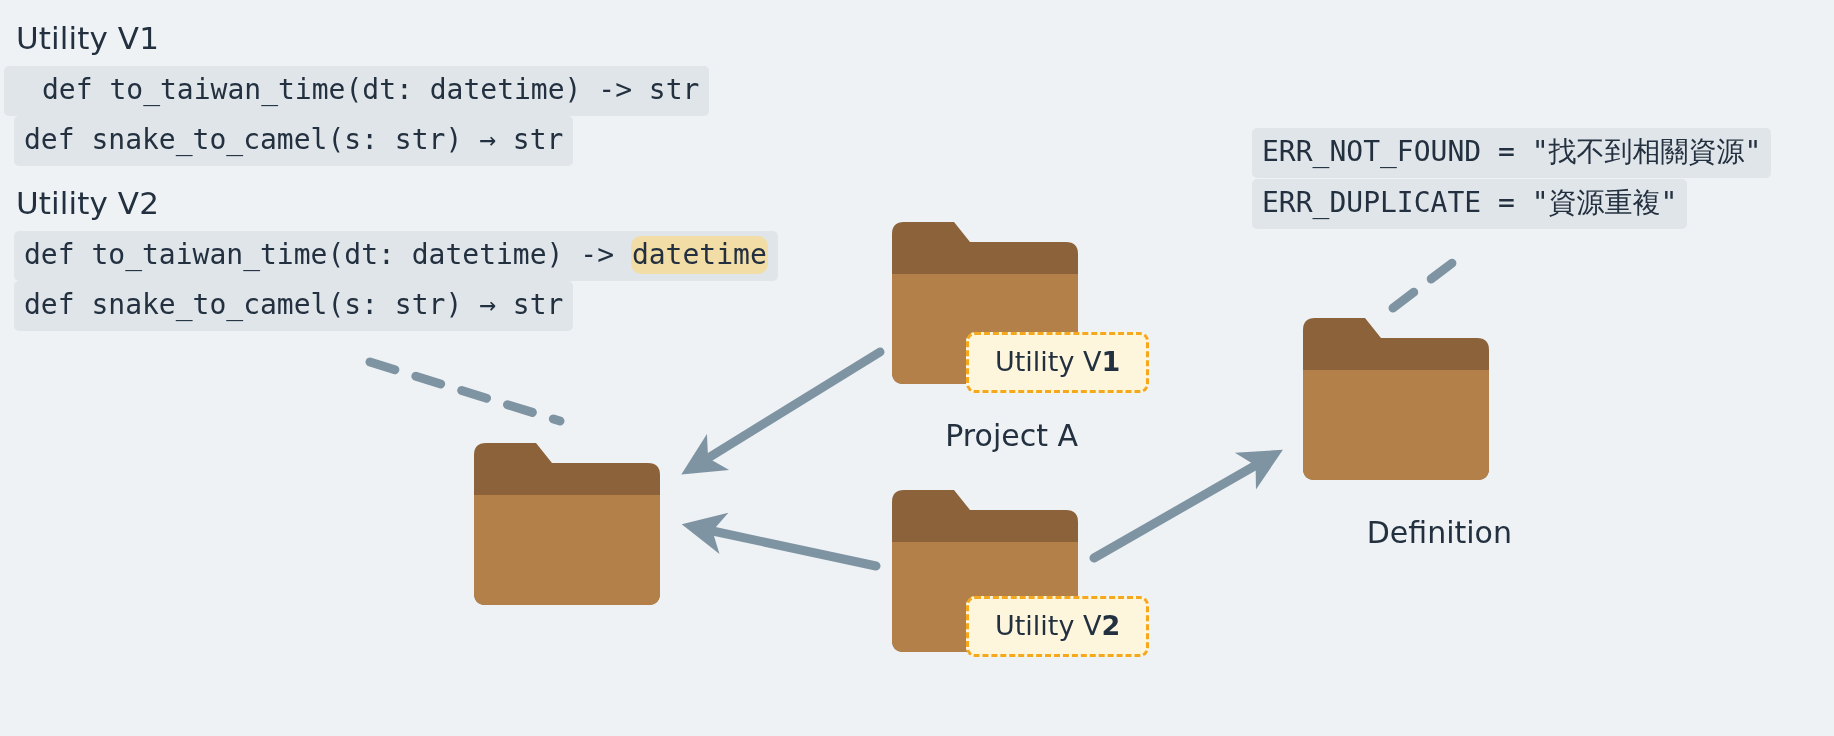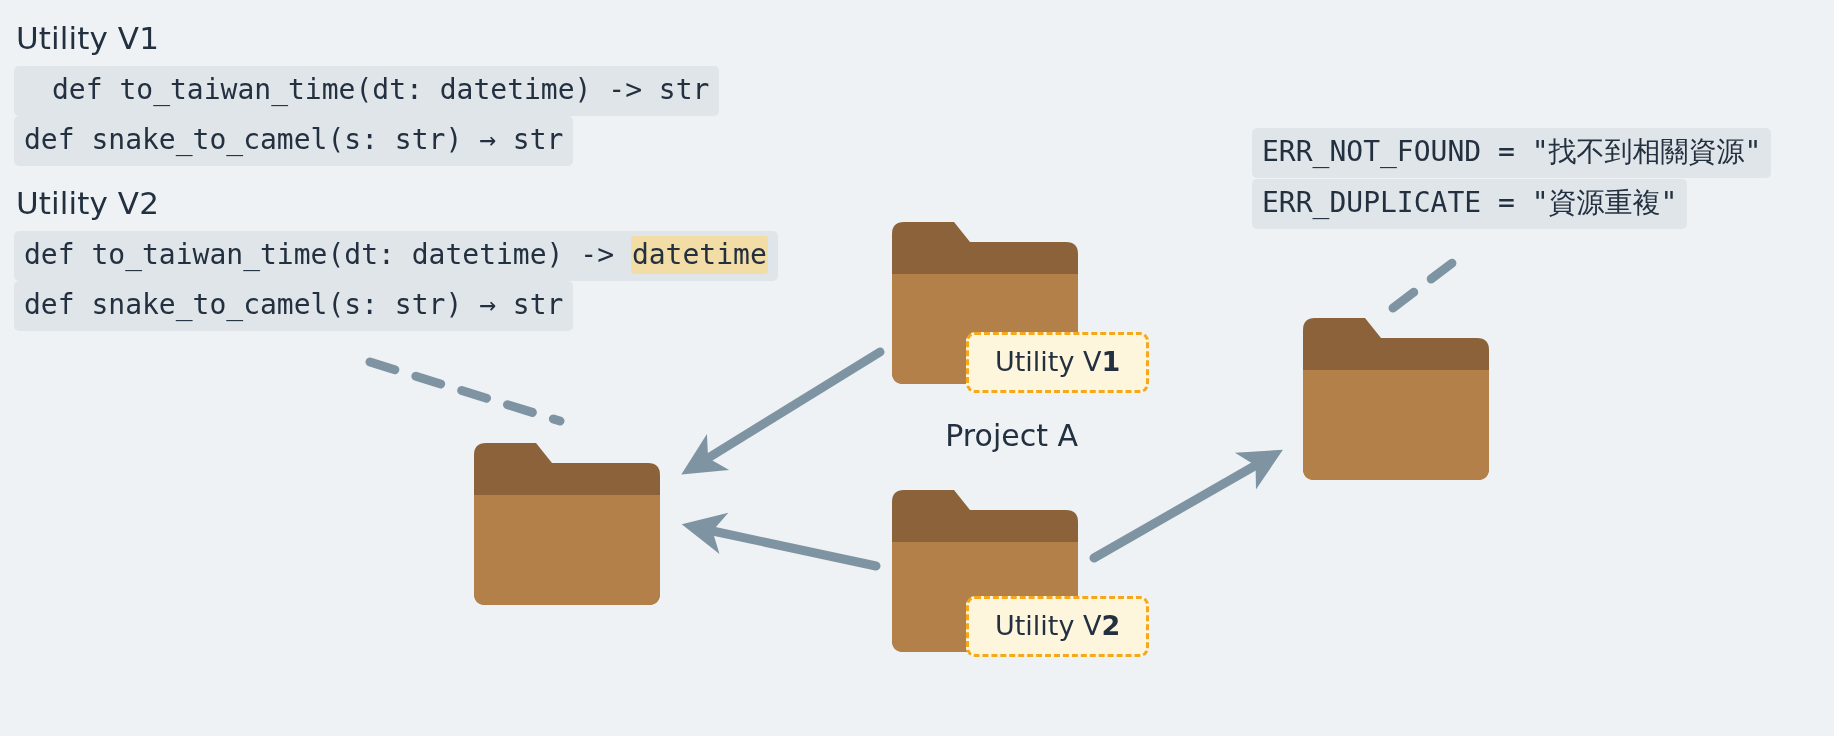--- a/index.html
+++ b/index.html
@@ -35,21 +35,21 @@
     font-family: "DejaVu Sans Mono", "Liberation Mono", monospace;
     font-size: 28px;
     line-height: 1.0;
     color: #22303f;
     padding: 10px 10px 12px 10px;
     white-space: nowrap;
     letter-spacing: 0px;
   }
   .code-chip .hl {
     background: #f3dda6;
-    border-radius: 3px;
+    border-radius: 10px;
     padding: 2px 1px 3px 1px;
   }
 
   
   .folder {
     position: absolute;
   }
   .folder-svg { display: block; }
 
   .folder-label {
@@ -104,21 +104,21 @@
 
     <line x1="1094" y1="558" x2="1272" y2="456" stroke="#7f94a3" stroke-width="9" stroke-linecap="round" marker-end="url(#arrowhead)"></line>
 
     <line x1="370" y1="362" x2="560" y2="421" stroke="#7f94a3" stroke-width="9" stroke-linecap="round" stroke-dasharray="26 22"></line>
 
     <line x1="1393" y1="308" x2="1468" y2="251" stroke="#7f94a3" stroke-width="9" stroke-linecap="round" stroke-dasharray="26 22"></line>
   </svg>
 
   <div class="section-title" style="left:16px; top:20px;">Utility V1</div>
 
-  <div class="code-chip" style="left:14px; top:66px;padding-left:38px;">
+  <div class="code-chip" style="left:4px; top:66px;padding-left:38px;">
     <span>def to_taiwan_time(dt: datetime) -&gt; str</span>
   </div>
 
   <div class="code-chip" style="left:14px; top:116px;">
     <span>def snake_to_camel(s: str) → str</span>
   </div>
 
   <div class="section-title" style="left:16px; top:185px;">Utility V2</div>
 
   <div class="code-chip" style="left:14px; top:231px;">
@@ -164,14 +164,15 @@
       <path d="M0,52 L186,52 L186,150 Q186,162 174,162 L12,162 Q0,162 0,150 Z" fill="#b4804a"></path>
     </svg>
   </div>
 
   <div class="folder" style="left:1303px; top:318px;">
     <svg class="folder-svg" width="186" height="162" viewBox="0 0 186 162">
       <path d="M0,12 Q0,0 12,0 L62,0 L78,20 L174,20 Q186,20 186,32 L186,150 Q186,162 174,162 L12,162 Q0,162 0,150 Z" fill="#8b6239"></path>
       <path d="M0,52 L186,52 L186,150 Q186,162 174,162 L12,162 Q0,162 0,150 Z" fill="#b4804a"></path>
     </svg>
   </div>
+  <div class="folder-label" style="left:1280px; top:515px; width:232px;">Definition</div>
 
 </div>
 
 </body></html>

